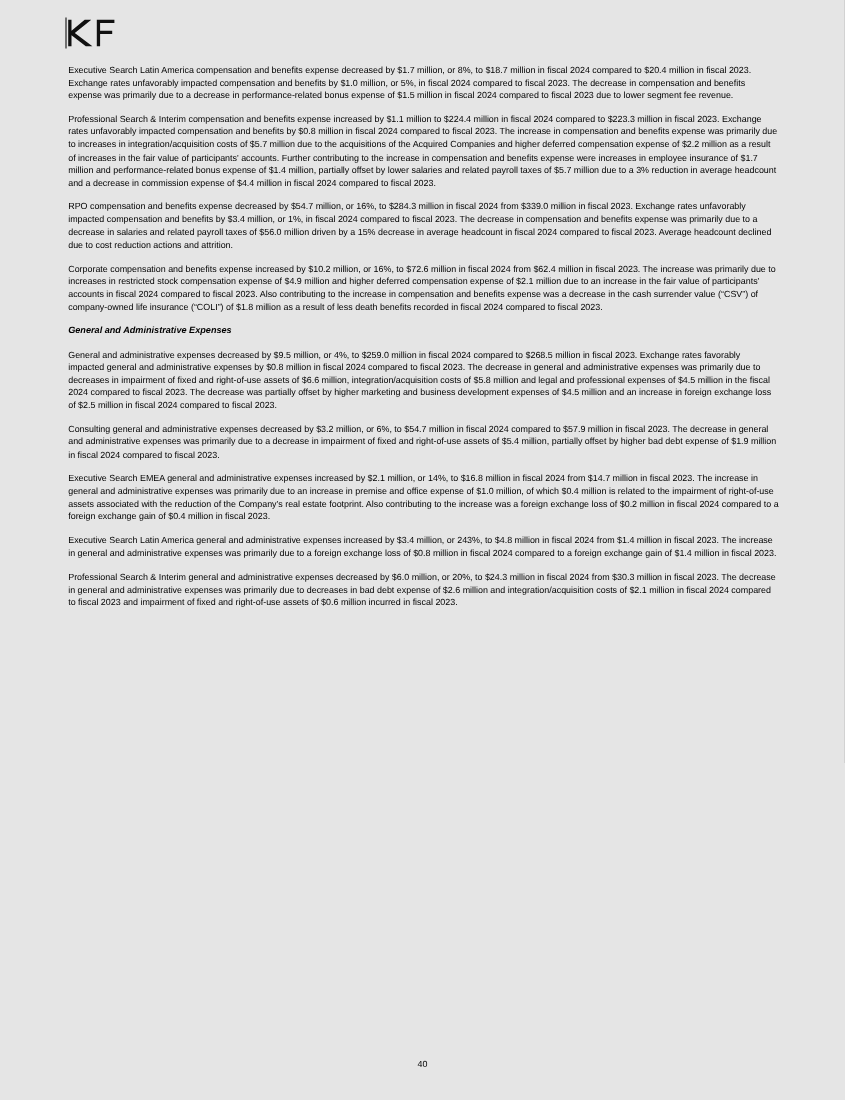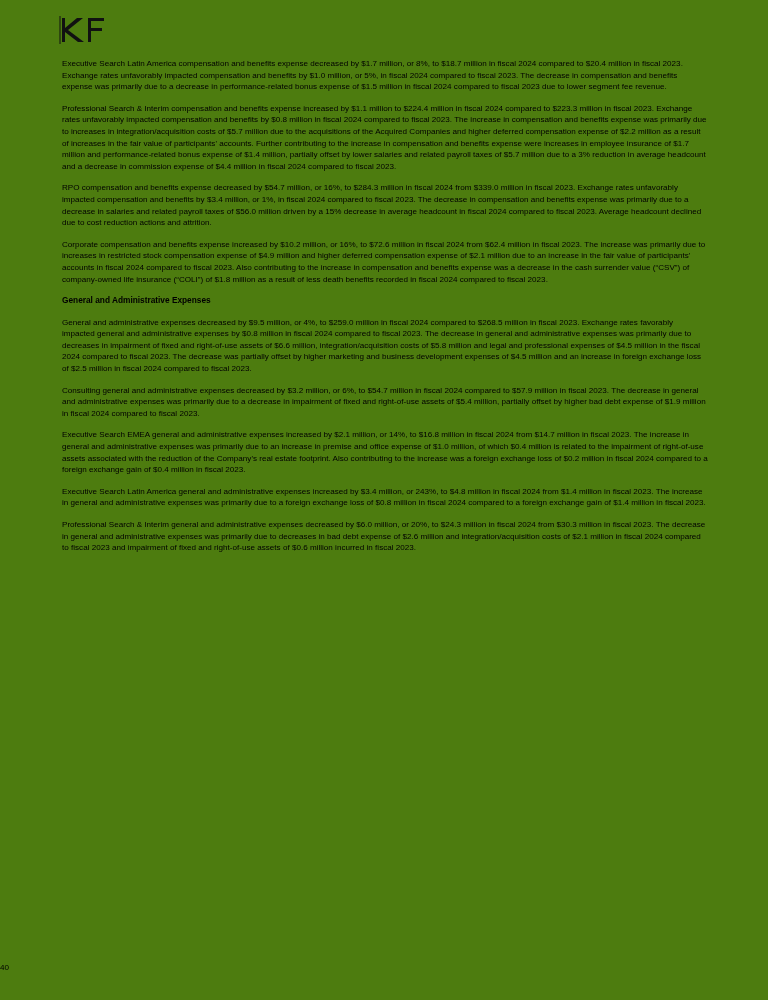--- a/index.html
+++ b/index.html
@@ -7,21 +7,21 @@
     padding: 0;
     background: #b0b0b0;
   }
   body {
     font-family: "Liberation Sans", sans-serif;
   }
   .page {
     position: relative;
     width: 768px;
     height: 1000px;
-    background: #4d7c0f;
+    background: #e5e5e5;
     margin: 0 auto;
     box-sizing: border-box;
     overflow: hidden;
     padding-left: 40px;
   }
   .logo-wrap {
     position: absolute;
     top: 14px;
     left: 58px;
     width: 62px;
@@ -37,29 +37,30 @@
     font-size: 8.1px;
     line-height: 11.6px;
     color: #000000;
     margin: 0 0 10px 0;
     text-align: left;
   }
   h2.subhead {
     font-size: 8.3px;
     line-height: 11.6px;
     font-weight: bold;
+    font-style: italic;
     color: #000000;
     margin: 4px 0 10px 0;
   }
   .page-number {
     position: absolute;
     bottom: 28px;
     left: 0;
     width: 100%;
-    text-align: left;
+    text-align: center;
     font-size: 8.1px;
     color: #000000;
   }
 </style>
 </head>
 <body>
 
 <div class="page">
 
   <div class="logo-wrap">

